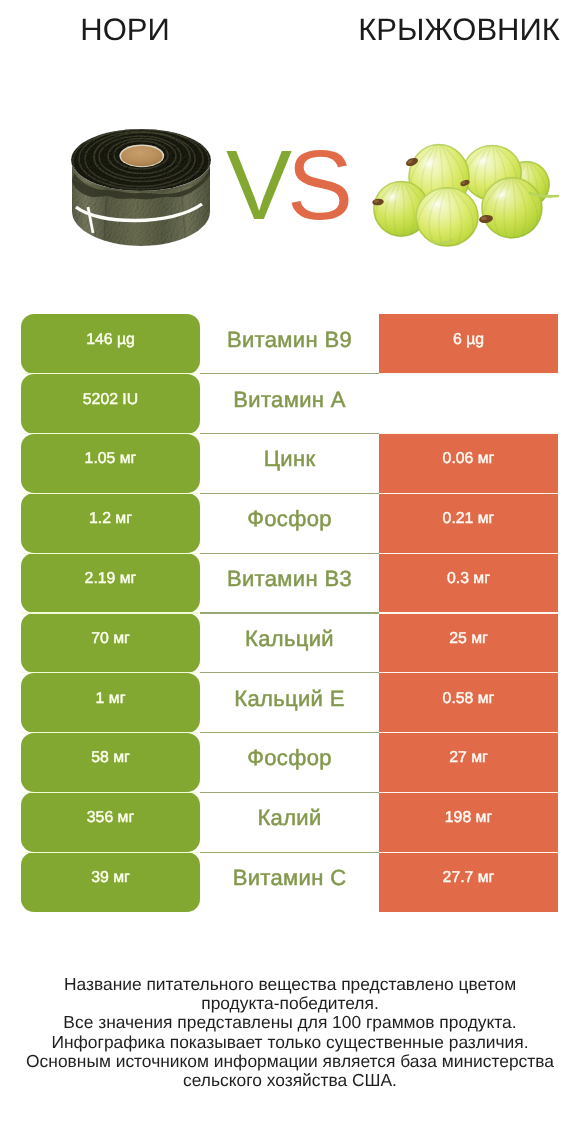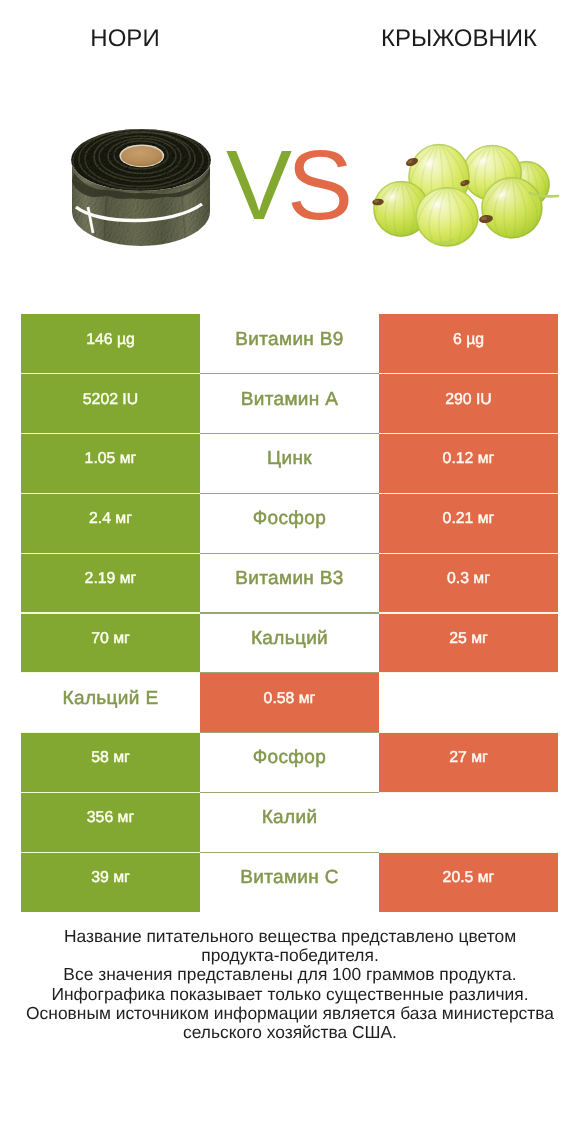--- a/index.html
+++ b/index.html
@@ -8,22 +8,22 @@
     width:580px;height:1144px;background:#ffffff;
     font-family:"Liberation Sans", sans-serif;
     overflow:hidden;
     -webkit-font-smoothing:antialiased;
     text-rendering:geometricPrecision;
   }
   .page{position:relative;width:580px;height:1144px;background:#fff;opacity:0.9999;}
 
   
   .title{
-    position:absolute;top:25px;
-    font-size:24px;color:#1b1b1b;font-weight:400;
+    position:absolute;top:12px;
+    font-size:31px;color:#1b1b1b;font-weight:400;
     line-height:normal;white-space:nowrap;
     transform:translateX(-50%);
   }
   .title-left{left:125px;}
   .title-right{left:459px;}
 
   
   .hero{position:absolute;top:0;left:0;width:580px;height:300px;}
   .hero svg{position:absolute;left:0;top:0;}
   .vs{
@@ -36,31 +36,31 @@
 
   
   .table{position:absolute;left:21px;top:314px;width:537px;height:598px;}
   .row{display:flex;height:59.8px;}
   .cell{
     display:flex;align-items:center;justify-content:center;
     width:179px;height:100%;
     font-size:15.8px;font-weight:400;box-sizing:border-box;
     padding-bottom:8px;
   }
-  .c-left{background:#83a832;color:#fdfff0;-webkit-text-stroke:0.45px #fdfff0;}
-  .c-mid{background:#ffffff;color:#83984d;font-size:19px;letter-spacing:0.35px;-webkit-text-stroke:0.5px #83984d;}
+  .c-left{background:#83a832;color:#fdfff0;border-radius:13px;-webkit-text-stroke:0.45px #fdfff0;}
+  .c-mid{background:#ffffff;color:#83984d;font-size:22px;letter-spacing:0.35px;-webkit-text-stroke:0.5px #83984d;}
   .c-right{background:#e16b49;color:#fffaf4;-webkit-text-stroke:0.45px #fffaf4;}
   .sep{position:absolute;left:0;height:1.2px;}
   .sep-l{background:#f3fbd6;}
   .sep-m{background:#9aa878;}
   .sep-r{background:#fdf6ef;}
 
   
   .footer{
-    position:absolute;left:0;top:927px;width:580px;text-align:center;
+    position:absolute;left:0;top:975px;width:580px;text-align:center;
     font-size:17.4px;line-height:19.2px;color:#1e1e1e;
   }
   .footer div{white-space:nowrap;}
 </style>
 </head>
 <body>
 
 <div class="page">
 
   <div class="title title-left">НОРИ</div>
@@ -286,35 +286,34 @@
         <div class="cell c-left">146 µg</div>
         <div class="cell c-mid">Витамин B9</div>
         <div class="cell c-right">6 µg</div>
       </div>
       <div class="sep sep-l" style="top: 59.2px; left: 0px; width: 179px;"></div>
       <div class="sep sep-m" style="top: 59.2px; left: 179px; width: 179px;"></div>
       <div class="sep sep-r" style="top: 59.2px; left: 358px; width: 179px;"></div>
       <div class="row">
         <div class="cell c-left">5202 IU</div>
         <div class="cell c-mid">Витамин A</div>
-        <div class="cell c-right">290 IU</div>
       </div>
       <div class="sep sep-l" style="top: 119px; left: 0px; width: 179px;"></div>
       <div class="sep sep-m" style="top: 119px; left: 179px; width: 179px;"></div>
       <div class="sep sep-r" style="top: 119px; left: 358px; width: 179px;"></div>
       <div class="row">
         <div class="cell c-left">1.05 мг</div>
         <div class="cell c-mid">Цинк</div>
-        <div class="cell c-right">0.12 мг</div>
+        <div class="cell c-right">0.06 мг</div>
       </div>
       <div class="sep sep-l" style="top: 178.8px; left: 0px; width: 179px;"></div>
       <div class="sep sep-m" style="top: 178.8px; left: 179px; width: 179px;"></div>
       <div class="sep sep-r" style="top: 178.8px; left: 358px; width: 179px;"></div>
       <div class="row">
-        <div class="cell c-left">2.4 мг</div>
+        <div class="cell c-left">1.2 мг</div>
         <div class="cell c-mid">Фосфор</div>
         <div class="cell c-right">0.21 мг</div>
       </div>
       <div class="sep sep-l" style="top: 238.6px; left: 0px; width: 179px;"></div>
       <div class="sep sep-m" style="top: 238.6px; left: 179px; width: 179px;"></div>
       <div class="sep sep-r" style="top: 238.6px; left: 358px; width: 179px;"></div>
       <div class="row">
         <div class="cell c-left">2.19 мг</div>
         <div class="cell c-mid">Витамин B3</div>
         <div class="cell c-right">0.3 мг</div>
@@ -324,45 +323,47 @@
       <div class="sep sep-r" style="top: 298.4px; left: 358px; width: 179px;"></div>
       <div class="row">
         <div class="cell c-left">70 мг</div>
         <div class="cell c-mid">Кальций</div>
         <div class="cell c-right">25 мг</div>
       </div>
       <div class="sep sep-l" style="top: 358.2px; left: 0px; width: 179px;"></div>
       <div class="sep sep-m" style="top: 358.2px; left: 179px; width: 179px;"></div>
       <div class="sep sep-r" style="top: 358.2px; left: 358px; width: 179px;"></div>
       <div class="row">
+        <div class="cell c-left">1 мг</div>
         <div class="cell c-mid">Кальций E</div>
         <div class="cell c-right">0.58 мг</div>
       </div>
       <div class="sep sep-l" style="top: 418px; left: 0px; width: 179px;"></div>
       <div class="sep sep-m" style="top: 418px; left: 179px; width: 179px;"></div>
       <div class="sep sep-r" style="top: 418px; left: 358px; width: 179px;"></div>
       <div class="row">
         <div class="cell c-left">58 мг</div>
         <div class="cell c-mid">Фосфор</div>
         <div class="cell c-right">27 мг</div>
       </div>
       <div class="sep sep-l" style="top: 477.8px; left: 0px; width: 179px;"></div>
       <div class="sep sep-m" style="top: 477.8px; left: 179px; width: 179px;"></div>
       <div class="sep sep-r" style="top: 477.8px; left: 358px; width: 179px;"></div>
       <div class="row">
         <div class="cell c-left">356 мг</div>
         <div class="cell c-mid">Калий</div>
+        <div class="cell c-right">198 мг</div>
       </div>
       <div class="sep sep-l" style="top: 537.6px; left: 0px; width: 179px;"></div>
       <div class="sep sep-m" style="top: 537.6px; left: 179px; width: 179px;"></div>
       <div class="sep sep-r" style="top: 537.6px; left: 358px; width: 179px;"></div>
       <div class="row">
         <div class="cell c-left">39 мг</div>
         <div class="cell c-mid">Витамин C</div>
-        <div class="cell c-right">20.5 мг</div>
+        <div class="cell c-right">27.7 мг</div>
       </div>
     </div>
 
   <div class="footer" id="footer-text">
       <div>Название питательного вещества представлено цветом</div>
       <div>продукта-победителя.</div>
       <div>Все значения представлены для 100 граммов продукта.</div>
       <div>Инфографика показывает только существенные различия.</div>
       <div>Основным источником информации является база министерства</div>
       <div>сельского хозяйства США.</div>

